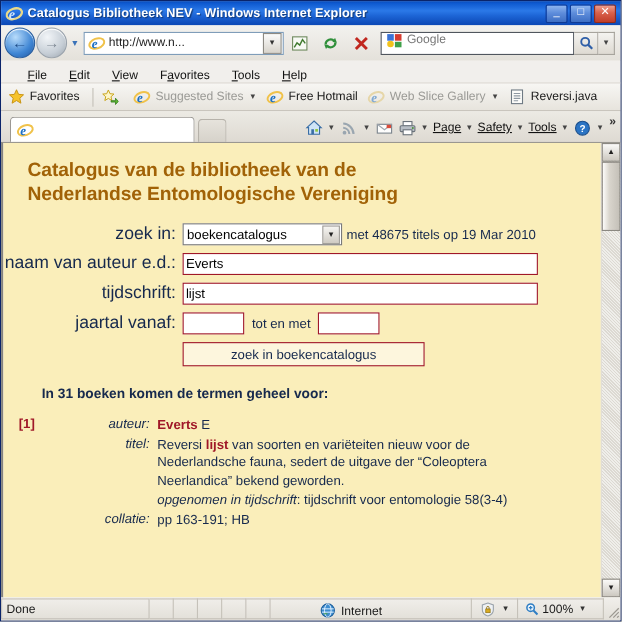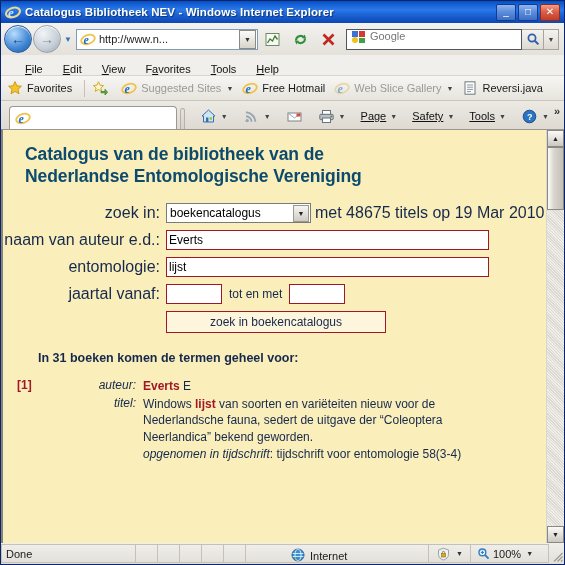--- a/index.html
+++ b/index.html
@@ -80,43 +80,43 @@
   
   .tabrow{height:28px;flex:0 0 28px;display:flex;align-items:flex-end;
     background:linear-gradient(180deg,#eceae4,#dedad2);box-sizing:border-box;padding-left:8px;}
   .tab{height:23px;min-width:168px;background:#fff;border:1px solid #9b9894;border-bottom:none;
     border-radius:4px 4px 0 0;display:flex;align-items:center;padding:0 8px 0 5px;box-sizing:border-box;}
   .tab-ico{width:16px;height:16px;margin-right:4px;flex:0 0 16px;position:relative;}
   .tab-label{font-size:11px;color:#111;white-space:nowrap;}
   .newtab{width:26px;height:21px;margin-left:3px;border:1px solid #b6b2aa;border-bottom:none;
     border-radius:4px 4px 0 0;background:linear-gradient(180deg,#e6e3dc,#d6d2ca);box-sizing:border-box;}
   .cmdbar{flex:1;display:flex;align-items:center;justify-content:flex-end;height:26px;padding-right:3px;}
-  .cmd{display:flex;align-items:center;margin-left:15px;font-size:11px;color:#111;white-space:nowrap;}
+  .cmd{display:flex;align-items:center;margin-left:4px;font-size:11px;color:#111;white-space:nowrap;}
   .cmd-caret{font-size:7px;margin-left:4px;color:#444;}
   .cmd-ico{width:17px;height:17px;position:relative;display:inline-block;}
   .chev2{font-size:11px;font-weight:bold;color:#333;margin-left:5px;margin-right:1px;align-self:flex-start;margin-top:2px;}
 
   
   .canvaswrap{flex:1 1 auto;position:relative;background:#f6f3ec;border-top:1px solid #9a9790;
     border-left:2px solid #86837c;overflow:hidden;display:flex;}
   .page{flex:1 1 auto;background:#faeeba;position:relative;overflow:hidden;}
   .pageinner{padding:14px 0 0 0;}
 
-  h1.cat{color:#0c4a6e;font-size:17.5px;font-weight:bold;line-height:1.23;margin:0 0 16px 22px;
+  h1.cat{color:#a16207;font-size:17.5px;font-weight:bold;line-height:1.23;margin:0 0 16px 22px;
     font-family:"Liberation Sans",sans-serif;letter-spacing:-0.1px;}
 
   .formtable{margin-left:0;border-collapse:separate;border-spacing:0 0;}
   .frow{display:flex;align-items:center;margin-bottom:7px;}
   .flabel{width:163px;text-align:right;padding-right:6px;font-size:16px;color:#16294d;box-sizing:border-box;}
   .selbox{height:20px;width:145px;background:#fff;border:1px solid #7a7a7a;display:flex;
     align-items:center;box-sizing:border-box;font-size:12px;color:#000;padding-left:3px;justify-content:space-between;}
   .selarrow{width:16px;height:17px;background:linear-gradient(180deg,#f6f5f2,#cfcbc3);
     border:1px solid #9b9893;display:flex;align-items:center;justify-content:center;font-size:7px;
     color:#222;box-sizing:border-box;margin-right:1px;}
-  .sel-after{font-size:16px;color:#16294d;margin-left:4px;white-space:nowrap;}
+  .sel-after{font-size:12px;color:#16294d;margin-left:4px;white-space:nowrap;}
   .tfield{height:20px;border:1px solid #a01828;background:#fff;font-size:12px;color:#000;
     padding:0 2px;box-sizing:border-box;display:flex;align-items:center;}
   .tfield.wide{width:323px;}
   .tfield.small{width:56px;}
   .mid-lbl{font-size:12px;color:#16294d;margin:0 7px;}
   .gobtn{height:22px;width:220px;border:1px solid #a01828;background:#fdf6dd;font-size:12px;
     color:#16294d;display:flex;align-items:center;justify-content:center;box-sizing:border-box;}
 
   .hits{font-size:12.5px;font-weight:bold;color:#16294d;margin:18px 0 13px 35px;}
 
@@ -406,21 +406,21 @@
             <span class="sel-after">met 48675 titels op 19 Mar 2010</span>
           </div>
 
           <div class="frow">
             <span class="flabel">naam van auteur e.d.:</span>
             <span class="tfield wide">Everts</span>
           </div>
 
 
           <div class="frow">
-            <span class="flabel">entomologie:</span>
+            <span class="flabel">tijdschrift:</span>
             <span class="tfield wide">lijst</span>
           </div>
 
           <div class="frow">
             <span class="flabel">jaartal vanaf:</span>
             <span class="tfield small"></span>
             <span class="mid-lbl">tot en met</span>
             <span class="tfield small"></span>
           </div>
 
@@ -437,28 +437,32 @@
             <div class="res-num">[1]</div>
             <div class="res-body">
 
               <div class="fieldrow">
                 <div class="fkey">auteur:</div>
                 <div class="fval"><b>Everts</b><span> E</span></div>
               </div>
 
               <div class="fieldrow">
                 <div class="fkey">titel:</div>
-                <div class="fval"><span>Windows </span><b>lijst</b><span> van soorten en variëteiten nieuw voor de Nederlandsche fauna, sedert de uitgave der “Coleoptera Neerlandica” bekend geworden.</span></div>
+                <div class="fval"><span>Reversi </span><b>lijst</b><span> van soorten en variëteiten nieuw voor de Nederlandsche fauna, sedert de uitgave der “Coleoptera Neerlandica” bekend geworden.</span></div>
               </div>
 
               <div class="fieldrow">
                 <div class="fkey"></div>
                 <div class="fval"><i class="inline-key">opgenomen in tijdschrift</i><span>: tijdschrift voor entomologie 58(3-4)</span></div>
               </div>
 
+              <div class="fieldrow">
+                <div class="fkey">collatie:</div>
+                <div class="fval">pp 163-191; HB</div>
+              </div>
 
               <div class="fieldrow clipped">
                 <div class="fkey">&nbsp;</div>
                 <div class="fval">&nbsp;</div>
               </div>
 
             </div>
           </div>
         </div>
 

